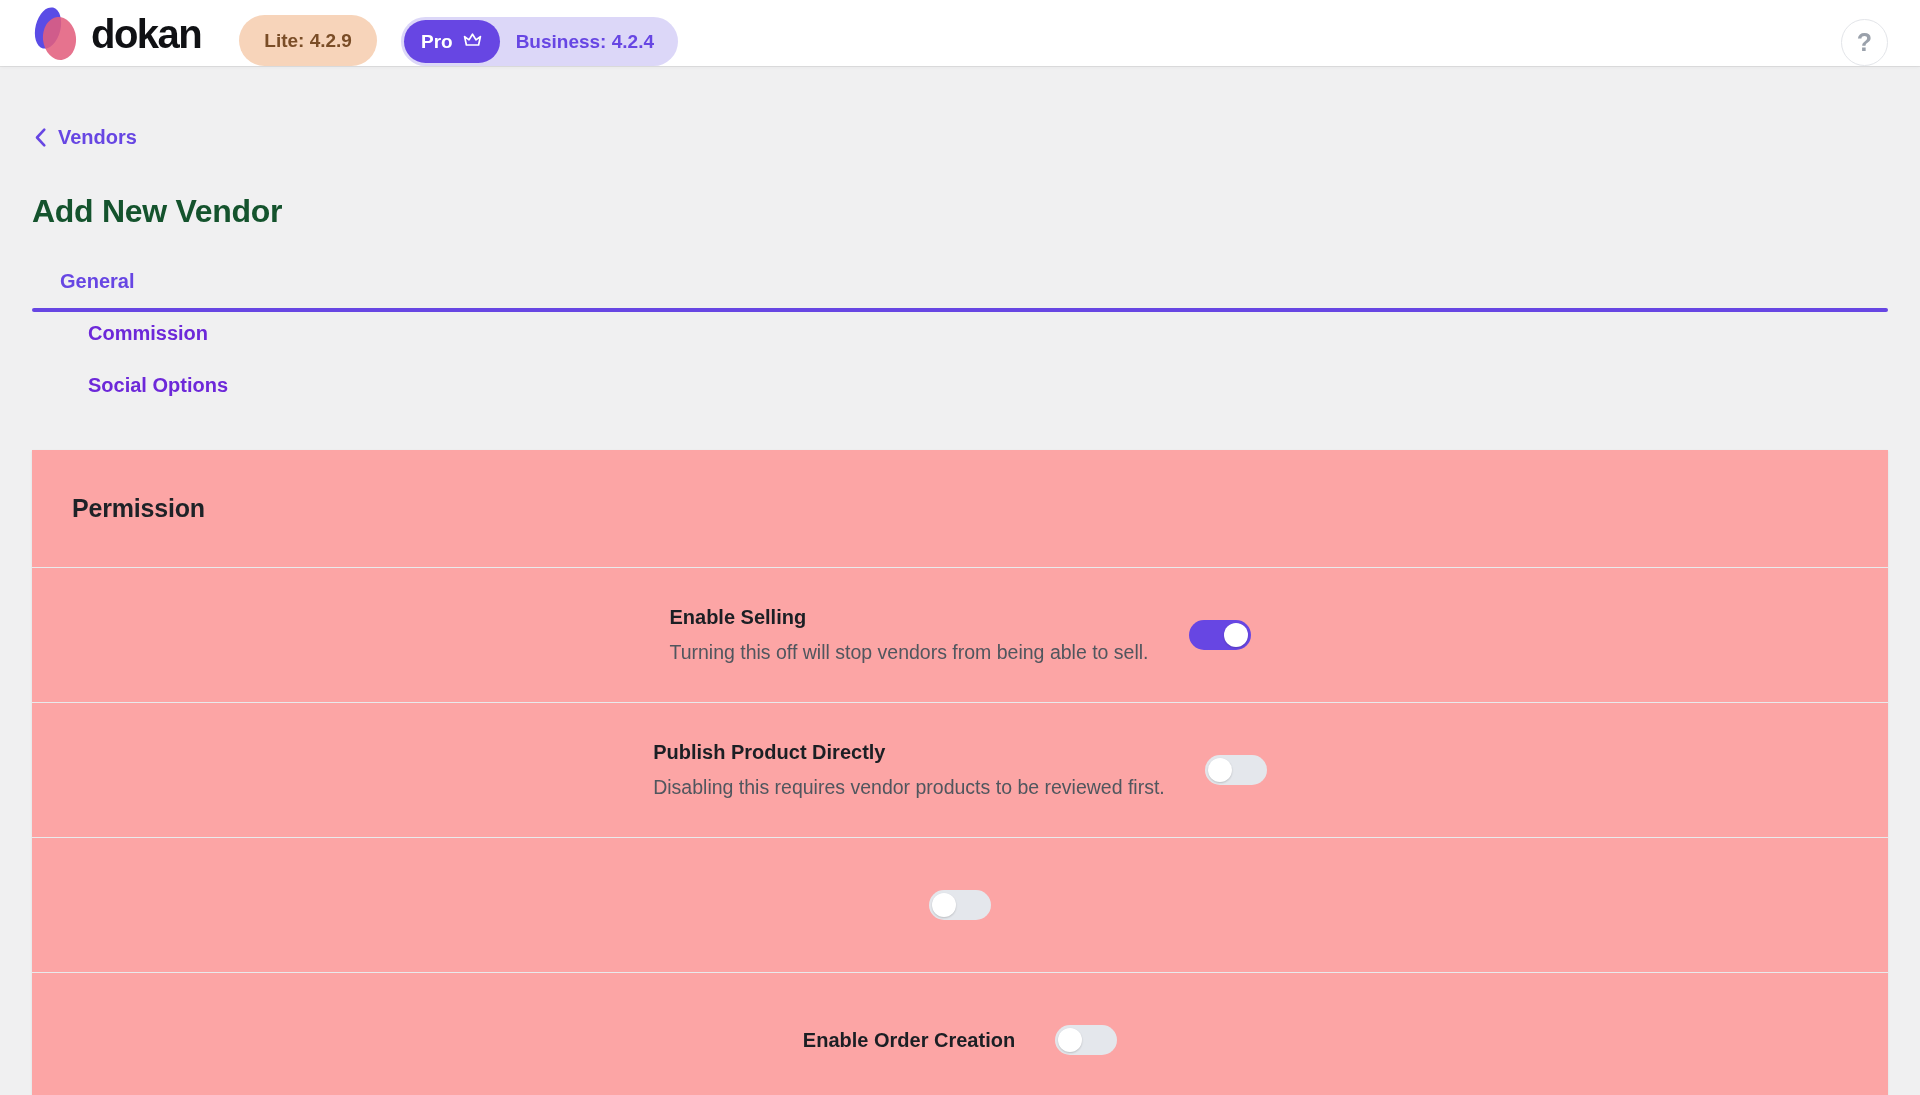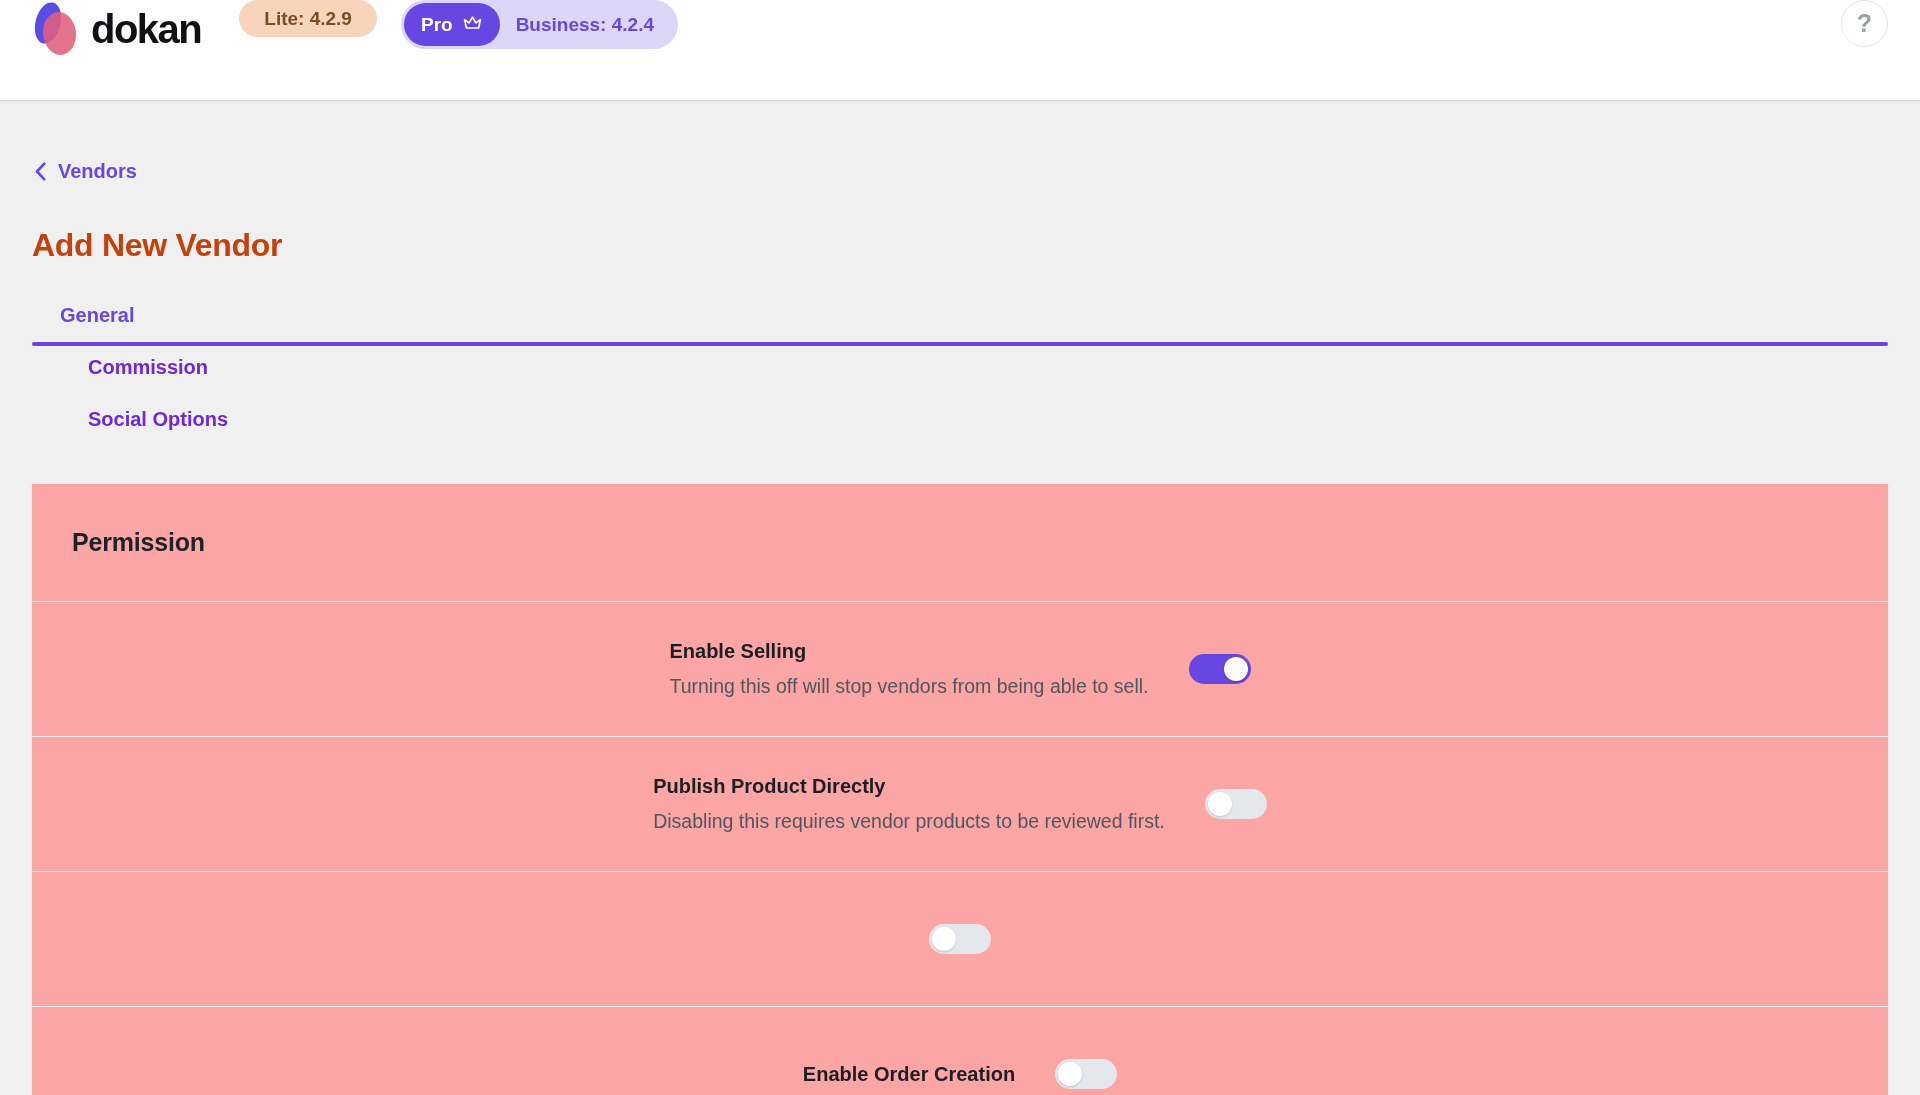--- a/index.html
+++ b/index.html
@@ -18,36 +18,36 @@
   body{
     width:1920px;height:1095px;
     background:var(--page_bg);
     font-family:"Liberation Sans", sans-serif;
     color:#1F2328;
     overflow:hidden;
   }
 
   
   .topbar{
-    height:100px;background:#ffffff;
-    display:flex;align-items:flex-start;
+    height:66px;background:#ffffff;
+    display:flex;align-items:flex-end;
     padding:0 32px;
     box-shadow:0 1px 0 rgba(0,0,0,.07), 0 2px 4px rgba(0,0,0,.03);
     position:relative;z-index:2;
   }
   .logo{display:flex;align-items:center;gap:13px;cursor:pointer;}
   .logo-word{
     font-size:40px;font-weight:800;letter-spacing:-1.5px;color:#101114;
     line-height:1;padding-bottom:4px;
   }
   .badge-lite{
     margin-left:38px;
     background:var(--lite_badge_bg);color:var(--lite_badge_text);
     font-size:19px;font-weight:700;
-    padding:9px 25px;border-radius:26px;line-height:1;
+    padding:16px 25px;border-radius:26px;line-height:1;
   }
   .plan-pill{
     margin-left:24px;
     background:var(--plan_pill_bg);
     border-radius:26px;height:49px;
     display:flex;align-items:center;
   }
   .pro-pill{
     background:var(--accent);color:#fff;
     height:43px;margin:3px;padding:0 17px;
@@ -72,21 +72,21 @@
   .content{padding:0 32px;}
   .breadcrumb{
     margin-top:56px;
     display:inline-flex;align-items:center;gap:11px;
     color:var(--accent);font-size:20px;font-weight:600;
     cursor:pointer;padding:4px 2px;
   }
   .breadcrumb svg{display:block;}
   .page-title{
     margin:40px 0 0 0;
-    font-size:32px;font-weight:800;color:#c2410c;
+    font-size:32px;font-weight:800;color:#14532d;
     letter-spacing:-0.3px;line-height:1.15;
   }
 
   .tabs{display:flex;margin-top:30px;flex-direction:column;}
   .tab{
     padding:10px 28px 19px;
     font-size:20px;font-weight:700;color:#6d28d9;
     cursor:pointer;position:relative;
   }
   .tab + .tab{margin-left:28px;}

